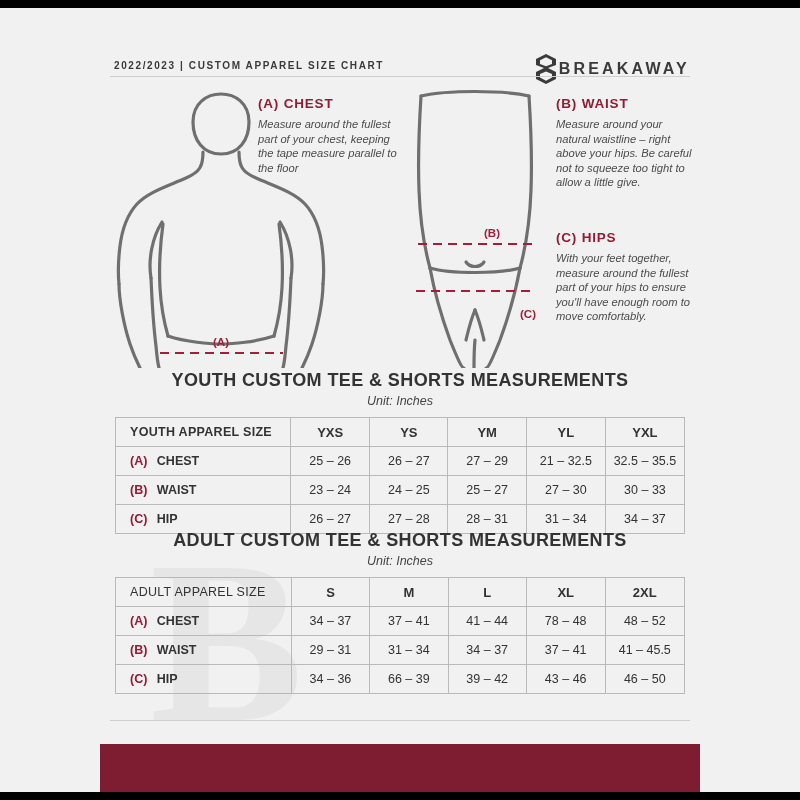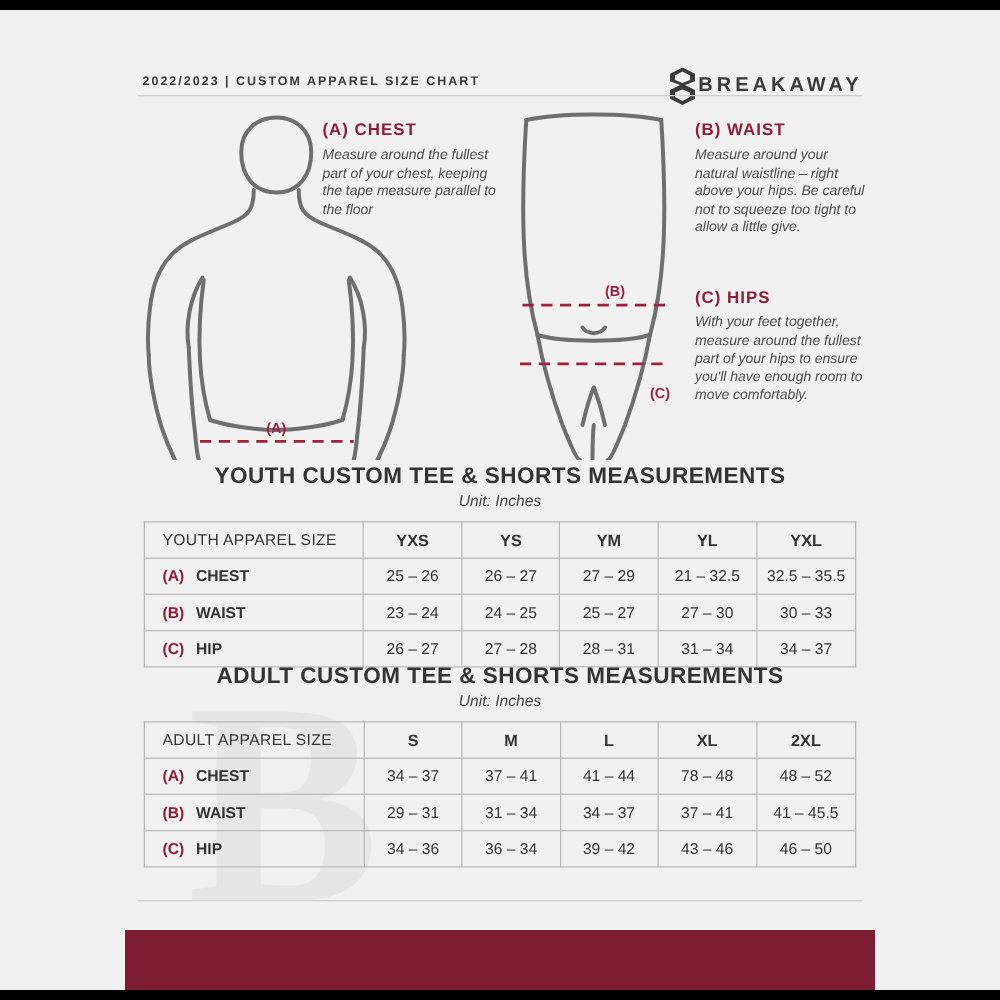--- a/index.html
+++ b/index.html
@@ -286,21 +286,21 @@
         <div class="callout-body">With your feet together, measure around the fullest part of your hips to ensure you'll have enough room to move comfortably.</div>
       </div>
     </div>
 
     <div class="table-block" style="top:362px;">
       <div class="table-title">YOUTH CUSTOM TEE &amp; SHORTS MEASUREMENTS</div>
       <div class="table-unit">Unit: Inches</div>
       <table class="size">
         <thead>
           <tr>
-            <th class="rowhead" style="width:170px;">YOUTH APPAREL SIZE</th>
+            <th class="rowhead" style="width:170px;font-weight:bold;">YOUTH APPAREL SIZE</th>
             <th style="width:80px;">YXS</th>
             <th style="width:80px;">YS</th>
             <th style="width:80px;">YM</th>
             <th style="width:80px;">YL</th>
             <th style="width:80px;">YXL</th>
           </tr>
         </thead>
         <tbody>
           <tr>
             <td class="rowhead">
@@ -375,21 +375,21 @@
             <td>34 – 37</td>
             <td>37 – 41</td>
             <td>41 – 45.5</td>
           </tr>
           <tr>
             <td class="rowhead">
               <span class="lbl" style="margin-right: 6px;">(C)</span>
               <span class="rowname">HIP</span>
             </td>
             <td>34 – 36</td>
-            <td>36 – 34</td>
+            <td>66 – 39</td>
             <td>39 – 42</td>
             <td>43 – 46</td>
             <td>46 – 50</td>
           </tr>
         </tbody>
       </table>
     </div>
 
     <div class="hr" style="top:712px;"></div>
 

